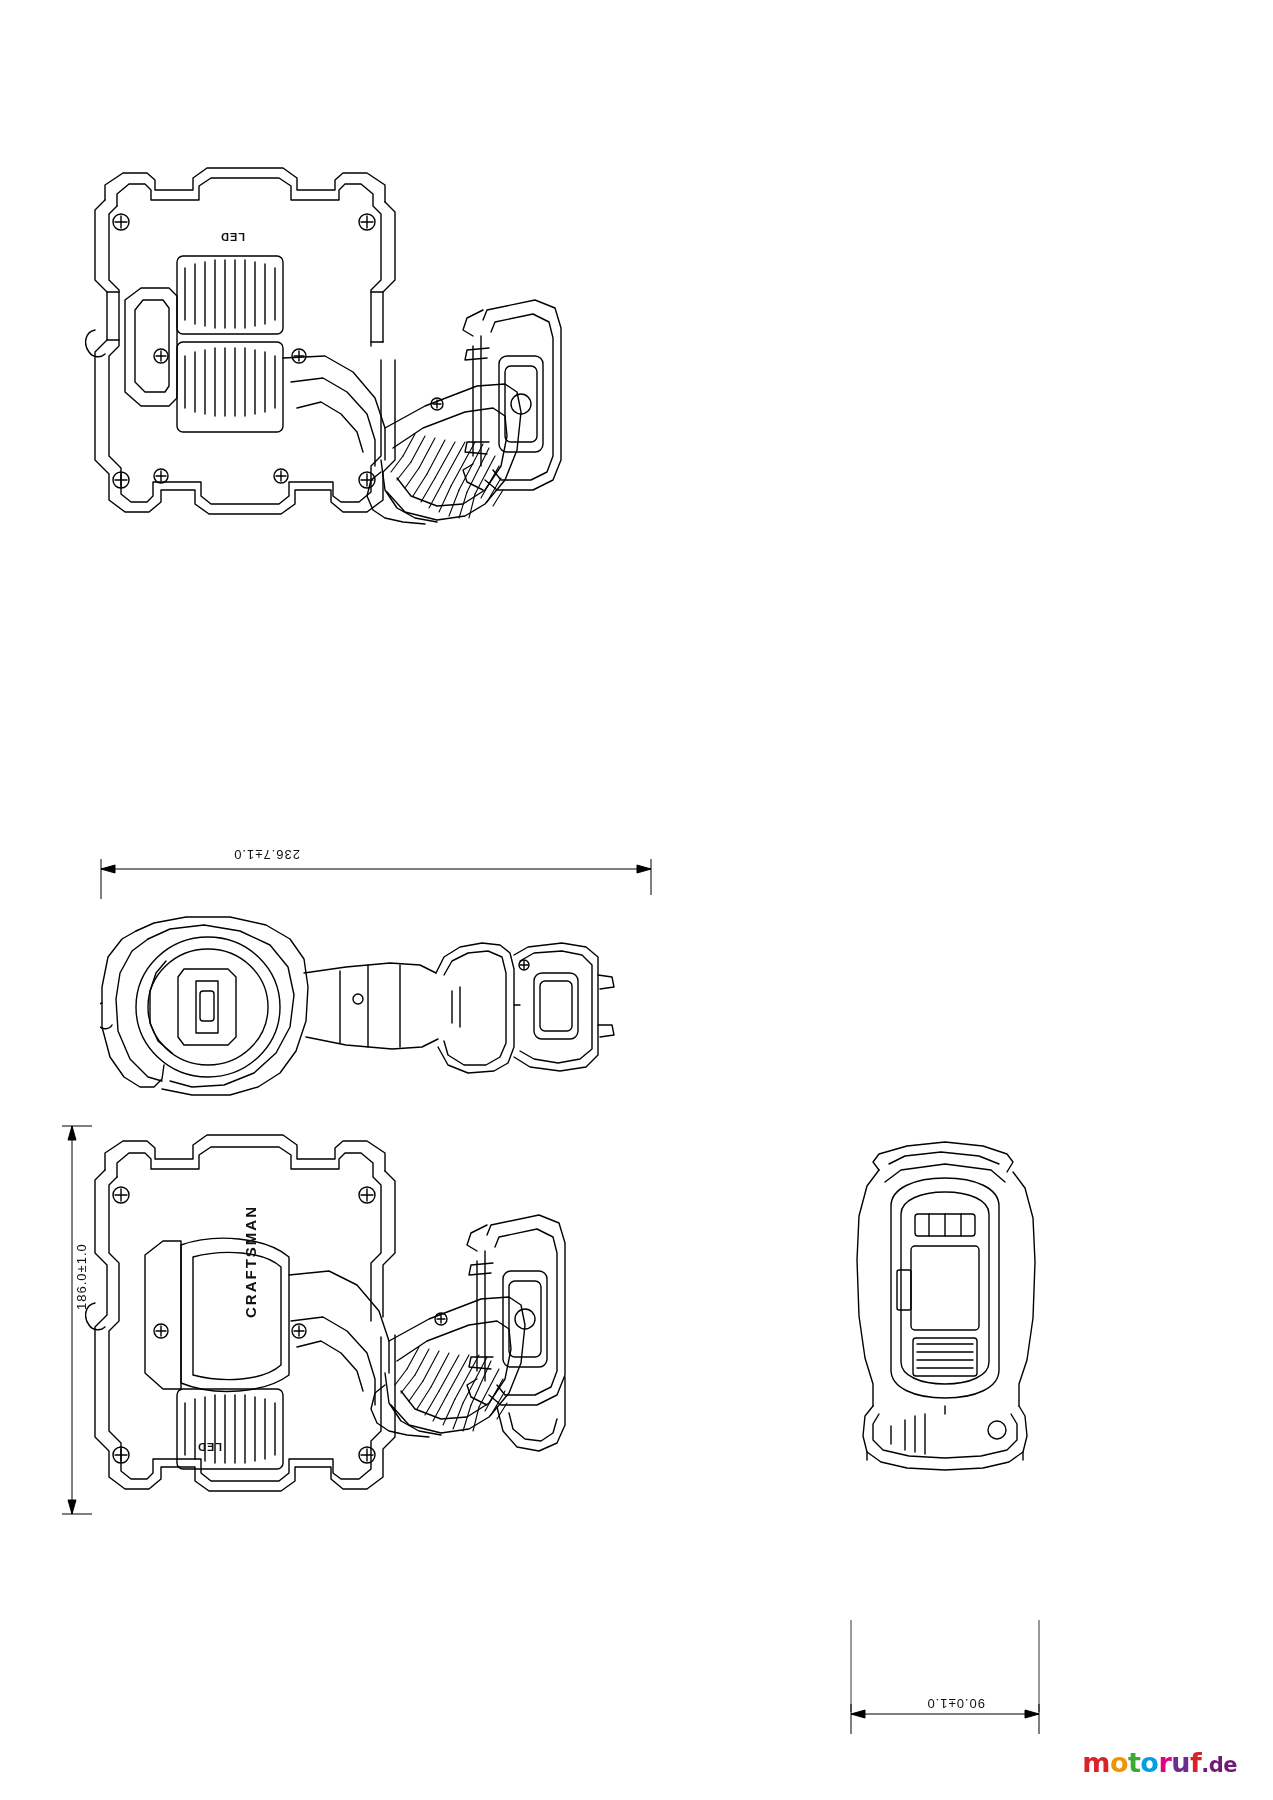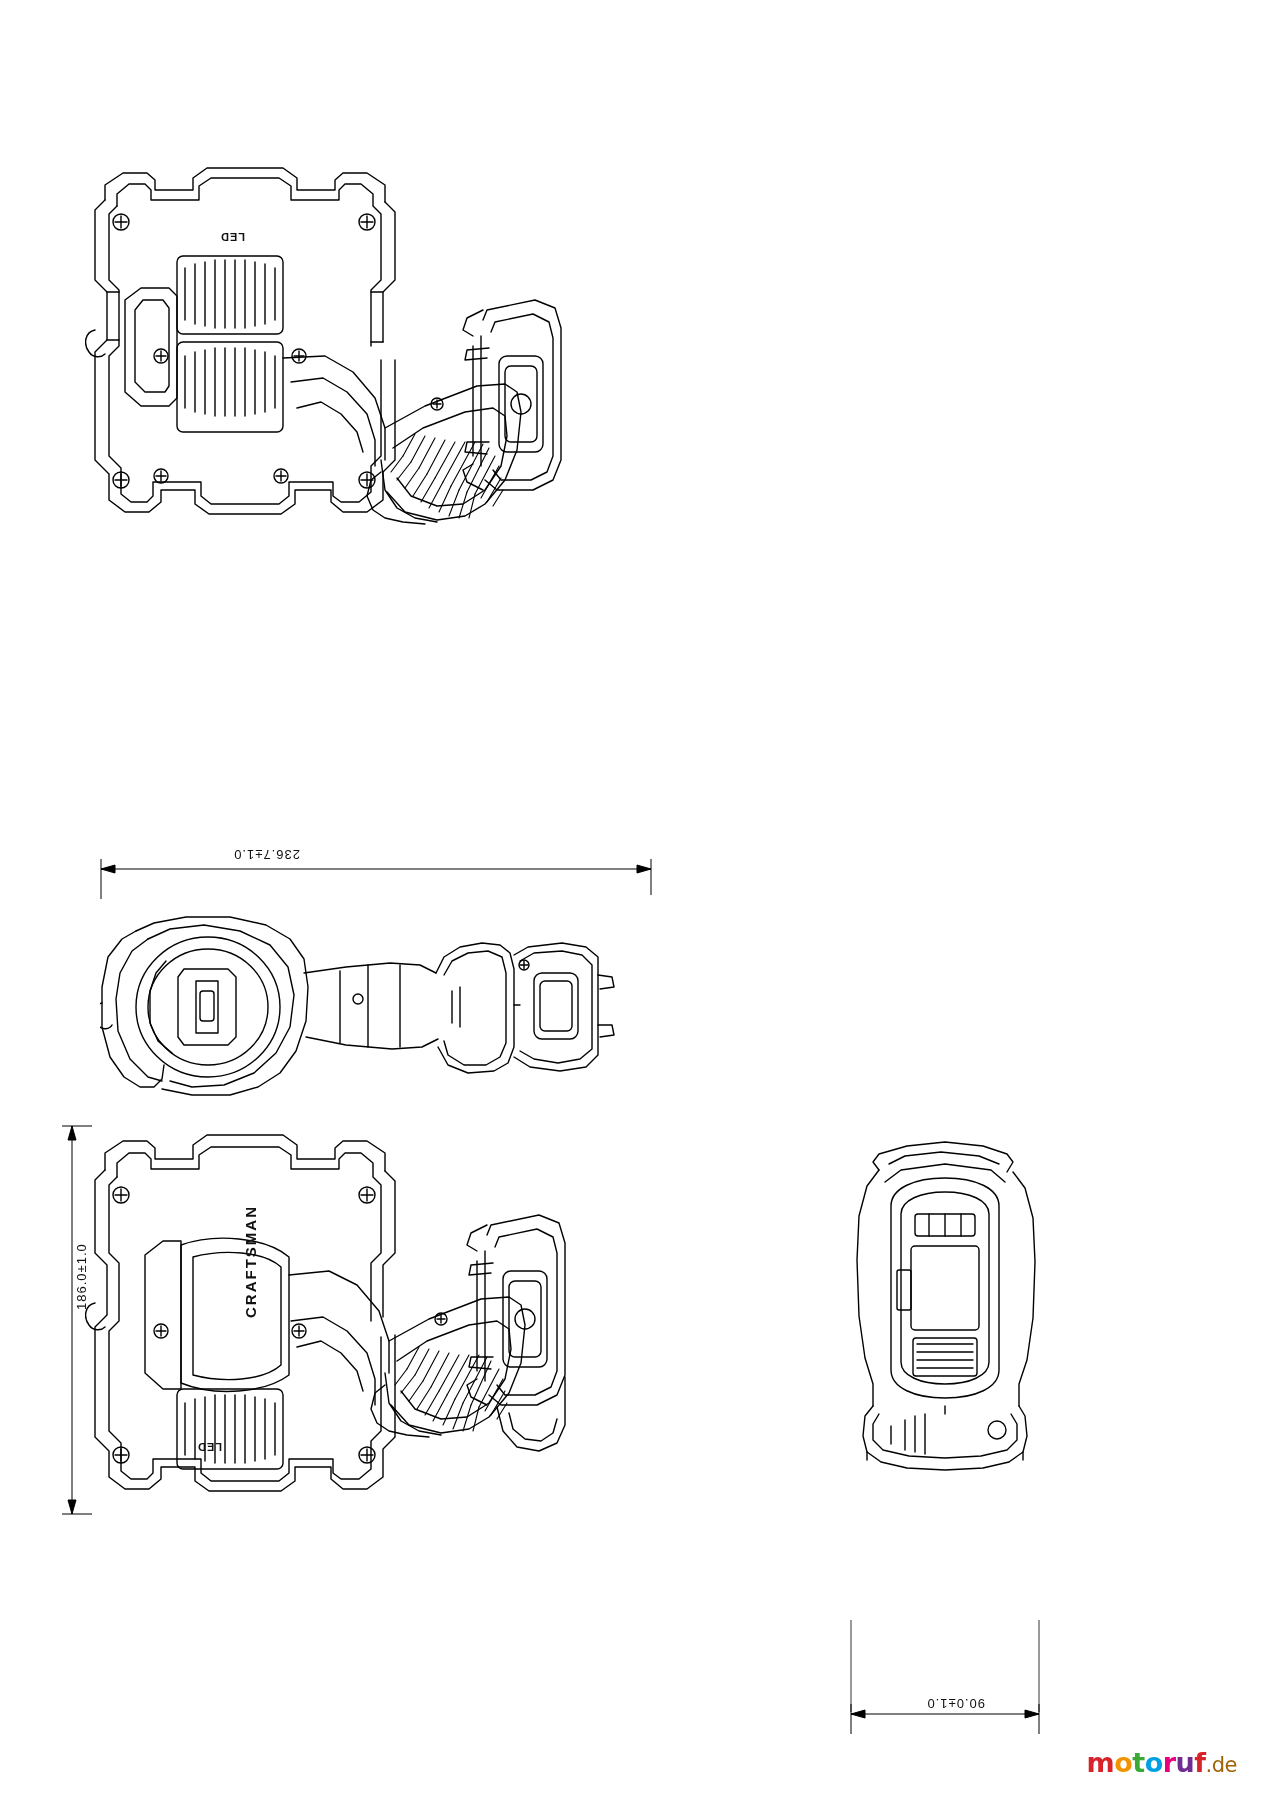--- a/index.html
+++ b/index.html
@@ -62,21 +62,21 @@
     line-height: 1;
     user-select: none;
   }
   .logo .m { color: #d8232a; }
   .logo .o1 { color: #f29400; }
   .logo .t { color: #3aa935; }
   .logo .o2 { color: #00a0e3; }
   .logo .r { color: #e6007e; }
   .logo .u { color: #6f2c91; }
   .logo .f { color: #d8232a; }
-  .logo .de { color: #a16207; font-size: 21px; font-weight: normal; margin-top: 19px; }
+  .logo .de { color: #701a75; font-size: 21px; font-weight: bold; margin-top: 19px; }
 
   
   .brand-text {
     position: absolute;
     font-family: "Liberation Sans", sans-serif;
     font-weight: bold;
     font-size: 15px;
     letter-spacing: 2px;
     color: #111;
     white-space: nowrap;

